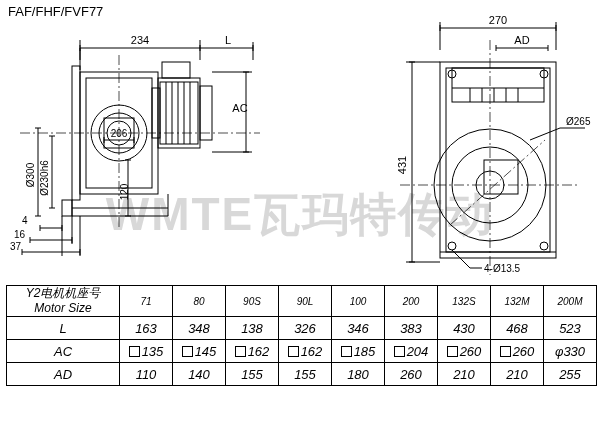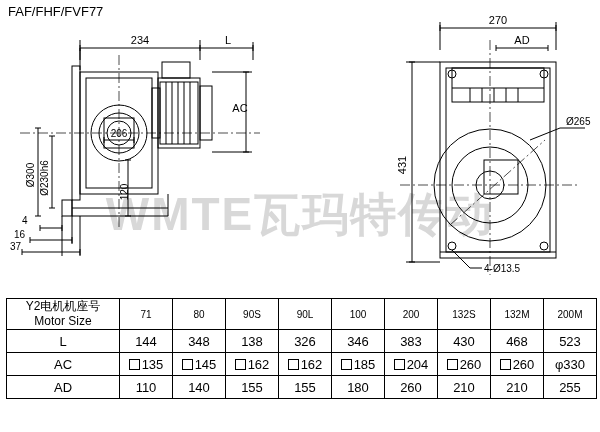--- a/index.html
+++ b/index.html
@@ -27,23 +27,24 @@
     font-size:46px;
     font-weight:bold;
     letter-spacing:2px;
     display:flex;align-items:center;justify-content:center;
     pointer-events:none;
     user-select:none;
   }
   
   table.spec{
     position:absolute;
-    left:6px;top:298px;
+    left:6px;top:285px;
     border-collapse:collapse;
     font-size:13px;
+    font-style:italic;
   }
   table.spec td{
     border:1px solid #000;
     text-align:center;
     height:22px;
     padding:0 2px;
   }
   table.spec td.lbl{
     width:108px;
     font-size:13px;
@@ -226,21 +227,21 @@
         <td class="hdr">90S</td>
         <td class="hdr">90L</td>
         <td class="hdr">100</td>
         <td class="hdr">200</td>
         <td class="hdr">132S</td>
         <td class="hdr">132M</td>
         <td class="hdr">200M</td>
       </tr>
       <tr>
         <td class="lbl">L</td>
-        <td>144</td>
+        <td>163</td>
         <td>348</td>
         <td>138</td>
         <td>326</td>
         <td>346</td>
         <td>383</td>
         <td>430</td>
         <td>468</td>
         <td>523</td>
       </tr>
       <tr>

